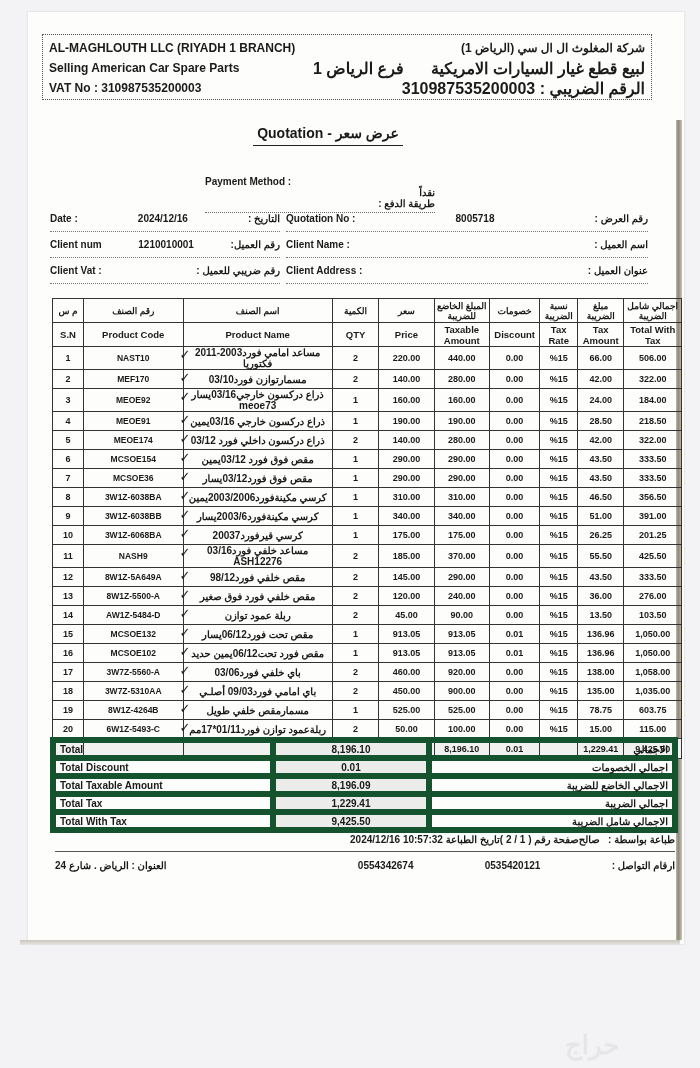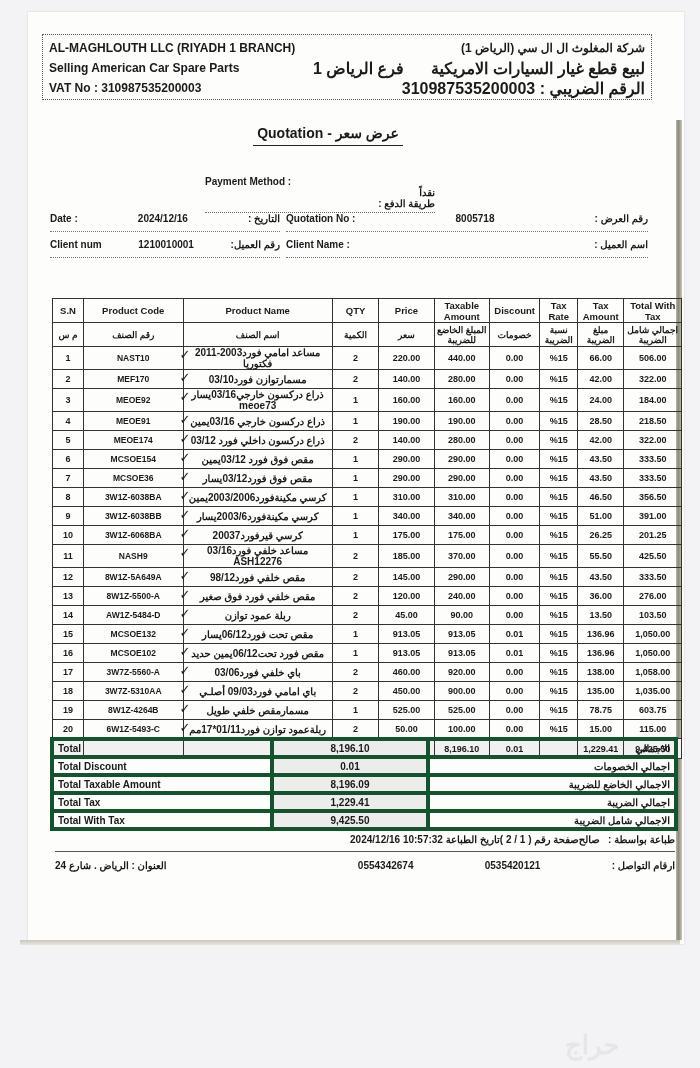--- a/index.html
+++ b/index.html
@@ -57,21 +57,21 @@
   table.items th.ar { font-weight: bold; direction: rtl; font-size: 9px; }
   table.items td.name { direction: rtl; font-size: 10px; position: relative; }
   table.items td.code { position: relative; font-size: 8.5px; }
   .check { position: absolute; right: -8px; top: 0px; font-size: 13px; color: #222; font-weight: normal; }
   tr.totals td { height: 20px; background: #f1f1ef; }
 
   table.summary {
     position: absolute; left: 50px; top: 737px; width: 628px;
     border-collapse: collapse; font-size: 10px; font-weight: bold;
   }
-  table.summary td { border: 4px solid #14532d; height: 18px; padding: 0 4px; }
+  table.summary td { border: 6px solid #14532d; height: 18px; padding: 0 4px; }
   table.summary td.val { text-align: center; width: 156px; background: #ececea; }
   table.summary td.en { width: 220px; }
   table.summary td.ar { direction: rtl; text-align: right; }
 
   .footer1 {
     position: absolute; left: 55px; top: 834px; width: 620px; display: flex; justify-content: flex-end;
     font-size: 10px; font-weight: bold; border-bottom: 1px solid #555; padding-bottom: 6px;
   }
   .footer2 {
     position: absolute; left: 55px; top: 860px; width: 620px; display: flex; justify-content: space-between;
@@ -130,62 +130,72 @@
   <div class="info-row">
     <div class="info-cell left">
       <span>Client num</span>
       <span>1210010001</span>
       <span class="rtl">رقم العميل:</span>
     </div>
     <div class="info-cell right">
       <span>Client Name :</span>
       <span></span>
       <span class="rtl">اسم العميل :</span>
+    </div>
+  </div>
+  <div class="info-row">
+    <div class="info-cell left">
+      <span>Client Vat :</span>
+      <span class="rtl">رقم ضريبي للعميل :</span>
+    </div>
+    <div class="info-cell right">
+      <span>Client Address :</span>
+      <span class="rtl">عنوان العميل :</span>
     </div>
   </div>
 </div>
 
 <table class="items">
   <colgroup>
     <col style="width:28px">
       <col style="width:90px">
       <col style="width:135px">
       <col style="width:42px">
     <col style="width:50px">
       <col style="width:50px">
       <col style="width:45px">
       <col style="width:34px">
     <col style="width:42px">
       <col style="width:52px">
   </colgroup>
   <thead>
+    <tr id="hdr-ar">
+        <th class="ar">م س</th>
+        <th class="ar">رقم الصنف</th>
+        <th class="ar">اسم الصنف</th>
+        <th class="ar">الكمية</th>
+        <th class="ar">سعر</th>
+        <th class="ar">المبلغ الخاضع للضريبة</th>
+        <th class="ar">خصومات</th>
+        <th class="ar">نسبة الضريبة</th>
+        <th class="ar">مبلغ الضريبة</th>
+        <th class="ar">اجمالي شامل الضريبة</th>
+      </tr>
     <tr id="hdr-en">
         <th>S.N</th>
         <th>Product Code</th>
         <th>Product Name</th>
         <th>QTY</th>
         <th>Price</th>
         <th>Taxable Amount</th>
         <th>Discount</th>
         <th>Tax Rate</th>
         <th>Tax Amount</th>
         <th>Total With Tax</th>
       </tr>
-    <tr id="hdr-ar">
-        <th class="ar">م س</th>
-        <th class="ar">رقم الصنف</th>
-        <th class="ar">اسم الصنف</th>
-        <th class="ar">الكمية</th>
-        <th class="ar">سعر</th>
-        <th class="ar">المبلغ الخاضع للضريبة</th>
-        <th class="ar">خصومات</th>
-        <th class="ar">نسبة الضريبة</th>
-        <th class="ar">مبلغ الضريبة</th>
-        <th class="ar">اجمالي شامل الضريبة</th>
-      </tr>
   </thead>
   <tbody id="items-body">
       <tr>
         <td>1</td>
         <td class="code">NAST10<span class="check">✓</span></td>
         <td class="name">مساعد امامي فورد2003-2011 فكتوريا</td>
         <td>2</td>
         <td>220.00</td>
         <td>440.00</td>
         <td>0.00</td>

